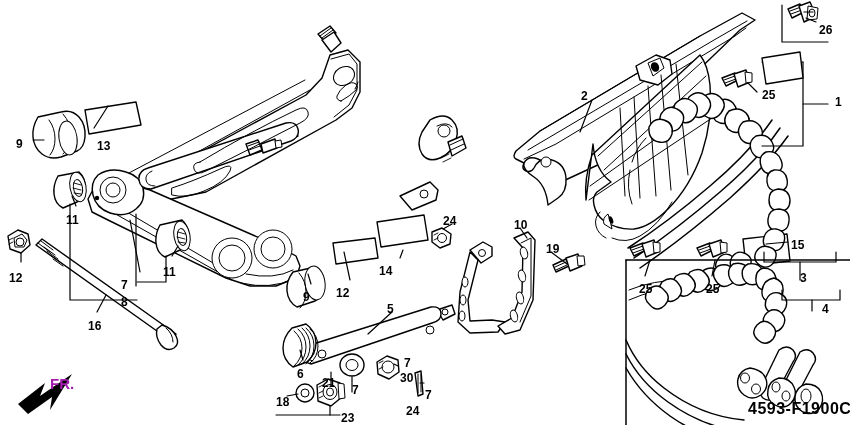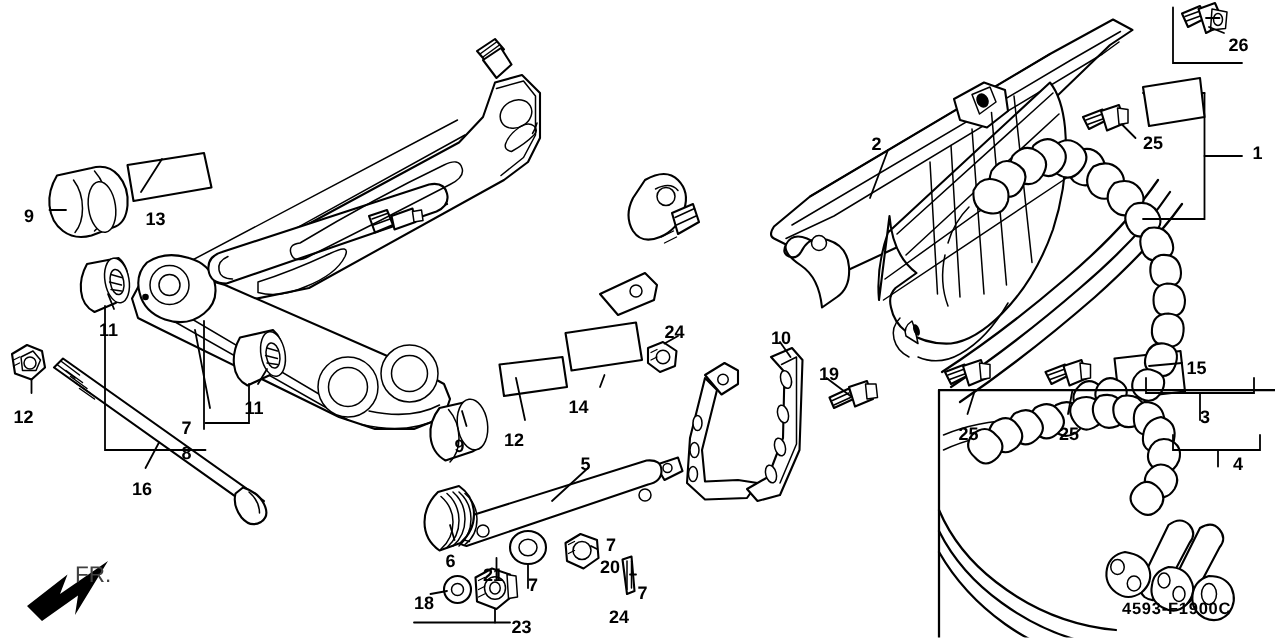--- a/index.html
+++ b/index.html
@@ -20,31 +20,31 @@
     color:#000;
     font-size:12px;
     line-height:1;
     white-space:nowrap;
     letter-spacing:0px;
   }
   .partno{
     position:absolute;
     font-family:"Liberation Sans", sans-serif;
     font-weight:700;
-    font-size:11px;
+    font-size:16px;
     color:#000;
     letter-spacing:0.5px;
     white-space:nowrap;
   }
   .frtext{
     position:absolute;
     font-family:"Liberation Sans", sans-serif;
-    font-weight:400;
+    font-weight:700;
     font-size:15px;
-    color:#404040;
+    color:#a21caf;
     white-space:nowrap;
   }
 </style>
 </head>
 <body>
 
 <div id="sheet">
 
   <svg id="art" viewBox="0 0 850 425" xmlns="http://www.w3.org/2000/svg">
     <defs>
@@ -459,21 +459,21 @@
       <div class="lbl" style="left: 66px; top: 214px;">11</div>
       <div class="lbl" style="left: 163px; top: 266px;">11</div>
       <div class="lbl" style="left: 336px; top: 287px;">12</div>
       <div class="lbl" style="left: 97px; top: 96px; margin-top: 44px;">13</div>
       <div class="lbl" style="left: 379px; top: 265px;">14</div>
       <div class="lbl" style="left: 791px; top: 239px;">15</div>
       <div class="lbl" style="left: 88px; top: 320px;">16</div>
       <div class="lbl" style="left: 9px; top: 272px;">12</div>
       <div class="lbl" style="left: 276px; top: 396px; text-align: right;">18</div>
       <div class="lbl" style="left: 546px; top: 243px;">19</div>
-      <div class="lbl" style="left: 400px; top: 372px;">20</div>
+      <div class="lbl" style="left: 400px; top: 372px;">30</div>
       <div class="lbl" style="left: 322px; top: 377px;">21</div>
       <div class="lbl" style="left: 443px; top: 215px;">24</div>
       <div class="lbl" style="left: 341px; top: 412px;">23</div>
       <div class="lbl" style="left: 406px; top: 405px;">24</div>
       <div class="lbl" style="left: 762px; top: 89px;">25</div>
       <div class="lbl" style="left: 639px; top: 283px;">25</div>
       <div class="lbl" style="left: 706px; top: 283px;">25</div>
       <div class="lbl" style="left: 819px; top: 24px;">26</div>
     </div>
 

